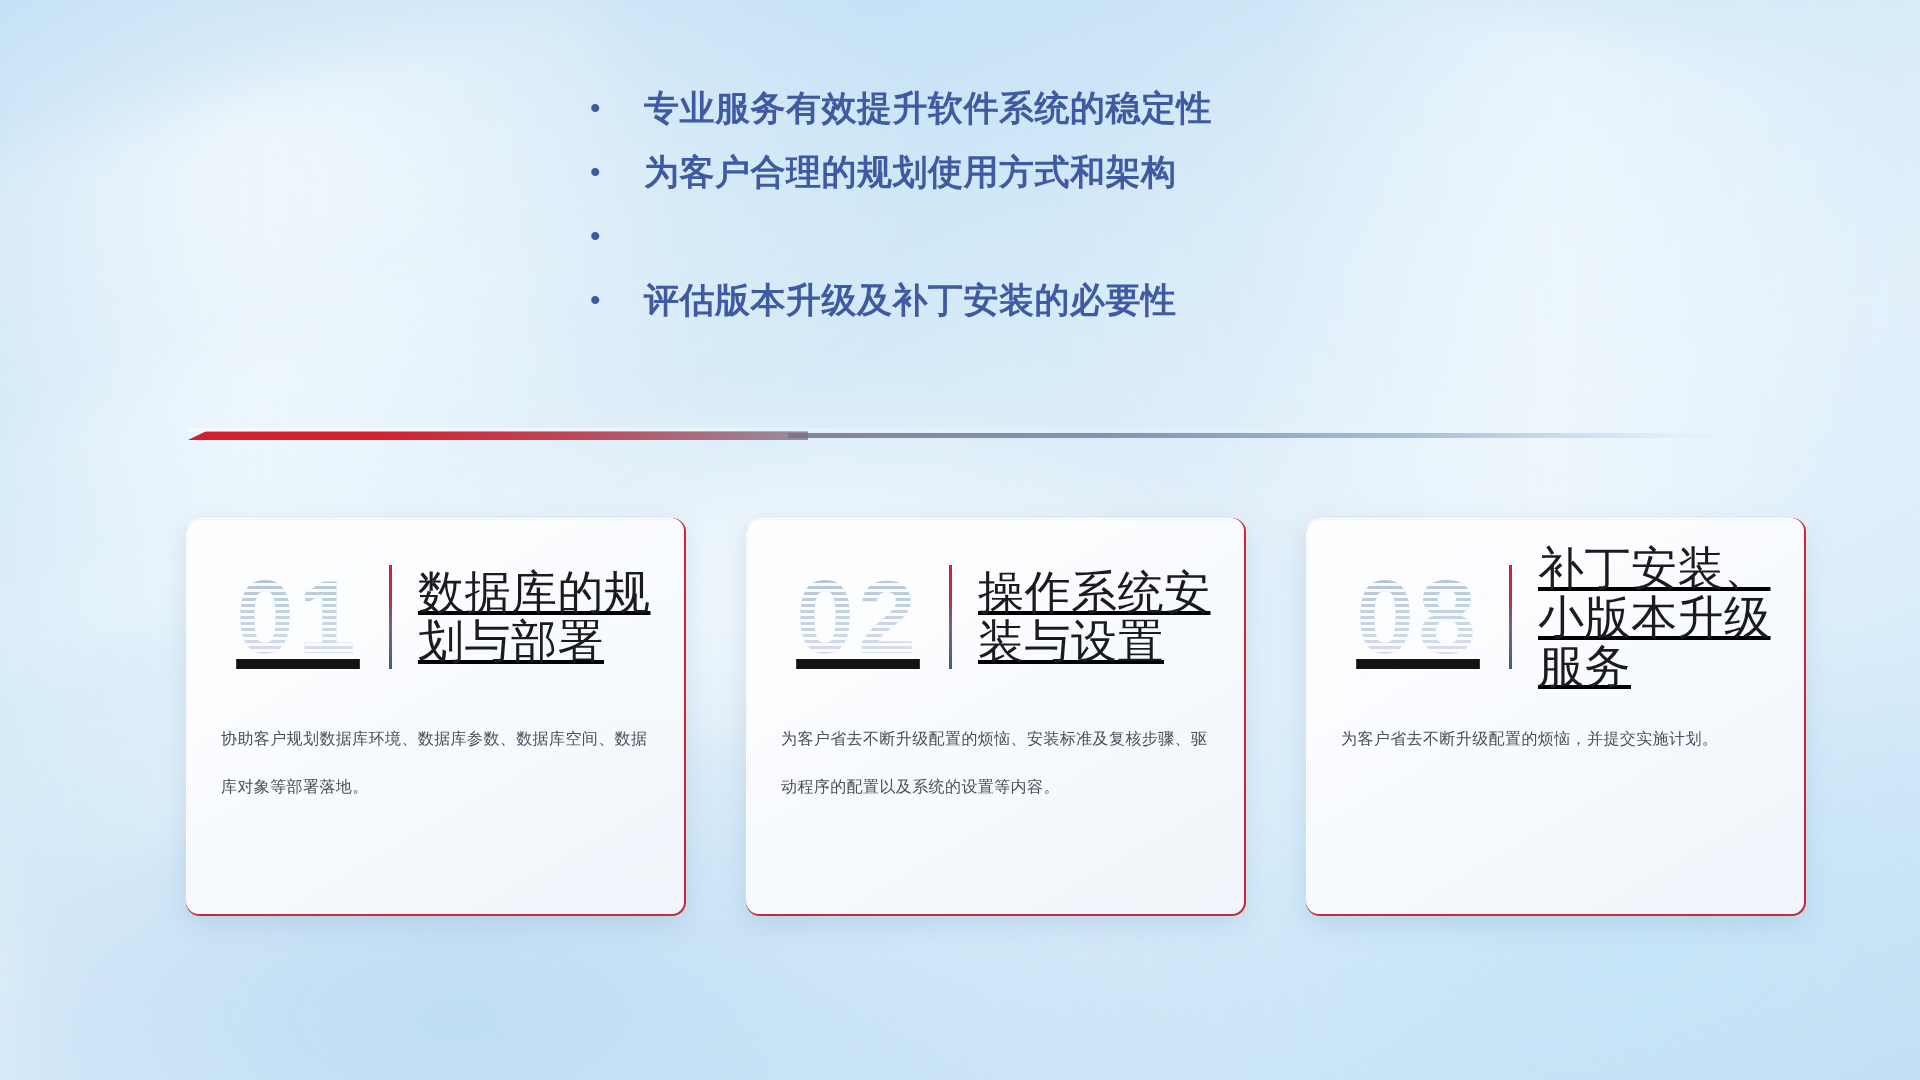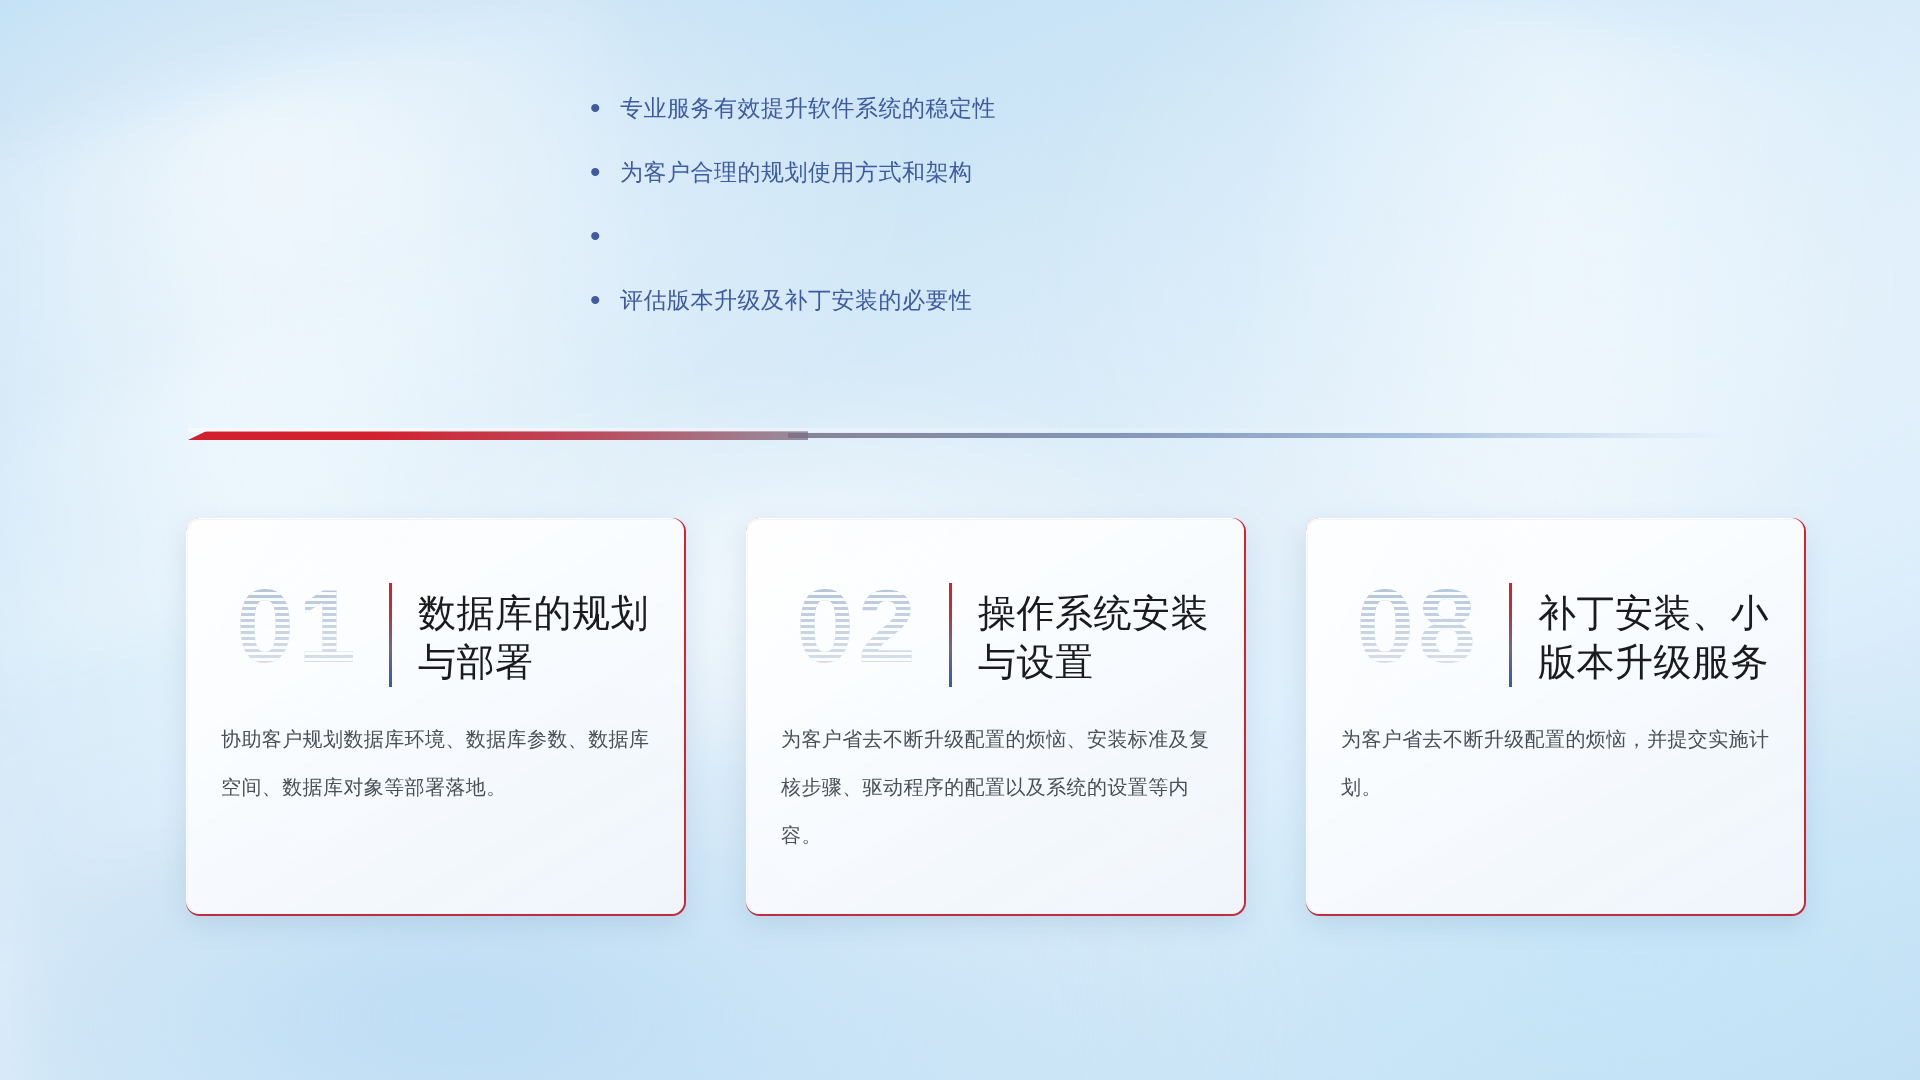--- a/index.html
+++ b/index.html
@@ -65,22 +65,22 @@
   }
   .bullet-row{
     width:740px; display:flex; align-items:flex-start;
     height:64px;
   }
   .bullet-dot{
     width:30px; flex:0 0 30px; text-align:left;
     color:#3f5aa0; font-size:30px; line-height:40px;
   }
   .bullet-text{
-    color:#3f5aa0; font-size:23px; line-height:40px;
-    letter-spacing:.5px; font-weight:400;
+    color:#3f5aa0; font-size:35px; line-height:40px;
+    letter-spacing:.5px; font-weight:700;margin-left:24px;
   }
 
   
   #divider-wrap{
     position:absolute; left:188px; top:425px; width:1540px; height:22px; z-index:3;
   }
   .divider-thick{
     position:absolute; left:0; top:6px; width:620px; height:9px;
     background:linear-gradient(90deg,#d3202f 0%,#d3202f 30%,rgba(185,52,70,.9) 62%,rgba(126,110,130,.75) 100%);
     clip-path:polygon(0 100%, 3% 0, 100% 0, 100% 100%);
@@ -117,21 +117,21 @@
     overflow:hidden;
   }
   .card-sheen{
     position:absolute; left:-10%; top:-30%; width:70%; height:90%;
     background:linear-gradient(120deg, rgba(255,255,255,.75) 0%, rgba(255,255,255,0) 70%);
     filter:blur(14px); pointer-events:none;
   }
 
   .card-head{
     position:absolute; left:0; top:28px; width:100%; height:140px;
-    display:flex; align-items:flex-end;
+    display:flex; align-items:center;text-decoration:underline;
   }
   .card-num{
     position:relative;
     width:170px; flex:0 0 170px;
     margin-left:26px;
     font-size:104px; font-weight:700; line-height:122px;
     letter-spacing:4px;
     text-align:center;
     color:#c2cfe0;
     background-image:
@@ -146,26 +146,26 @@
     -webkit-text-fill-color:transparent;
     opacity:.92;
     user-select:none;
   }
   .card-divider{
     width:3px; flex:0 0 3px; height:104px; margin:0 26px 0 6px;
     background:linear-gradient(180deg,#d3202f 0%,#b33344 30%,#6c6a86 62%,#3a5a9c 100%);
   }
   .card-title{
     flex:1 1 auto; 
-    font-size:38px; line-height:49px; font-weight:500;
+    font-size:46px; line-height:49px; font-weight:500;
     color:#1b1b1f; letter-spacing:.5px;
   }
   .card-desc{
     position:absolute; left:34px; right:30px; top:196px;
-    font-size:20px; line-height:48px;
+    font-size:16px; line-height:48px;
     color:#4a4f57; letter-spacing:.4px;
   }
 </style>
 </head>
 <body>
 
 <div id="bg-layer">
   <div class="bg-base"></div>
   <div class="bg-wash-a"></div>
   <div class="bg-wash-b"></div>

